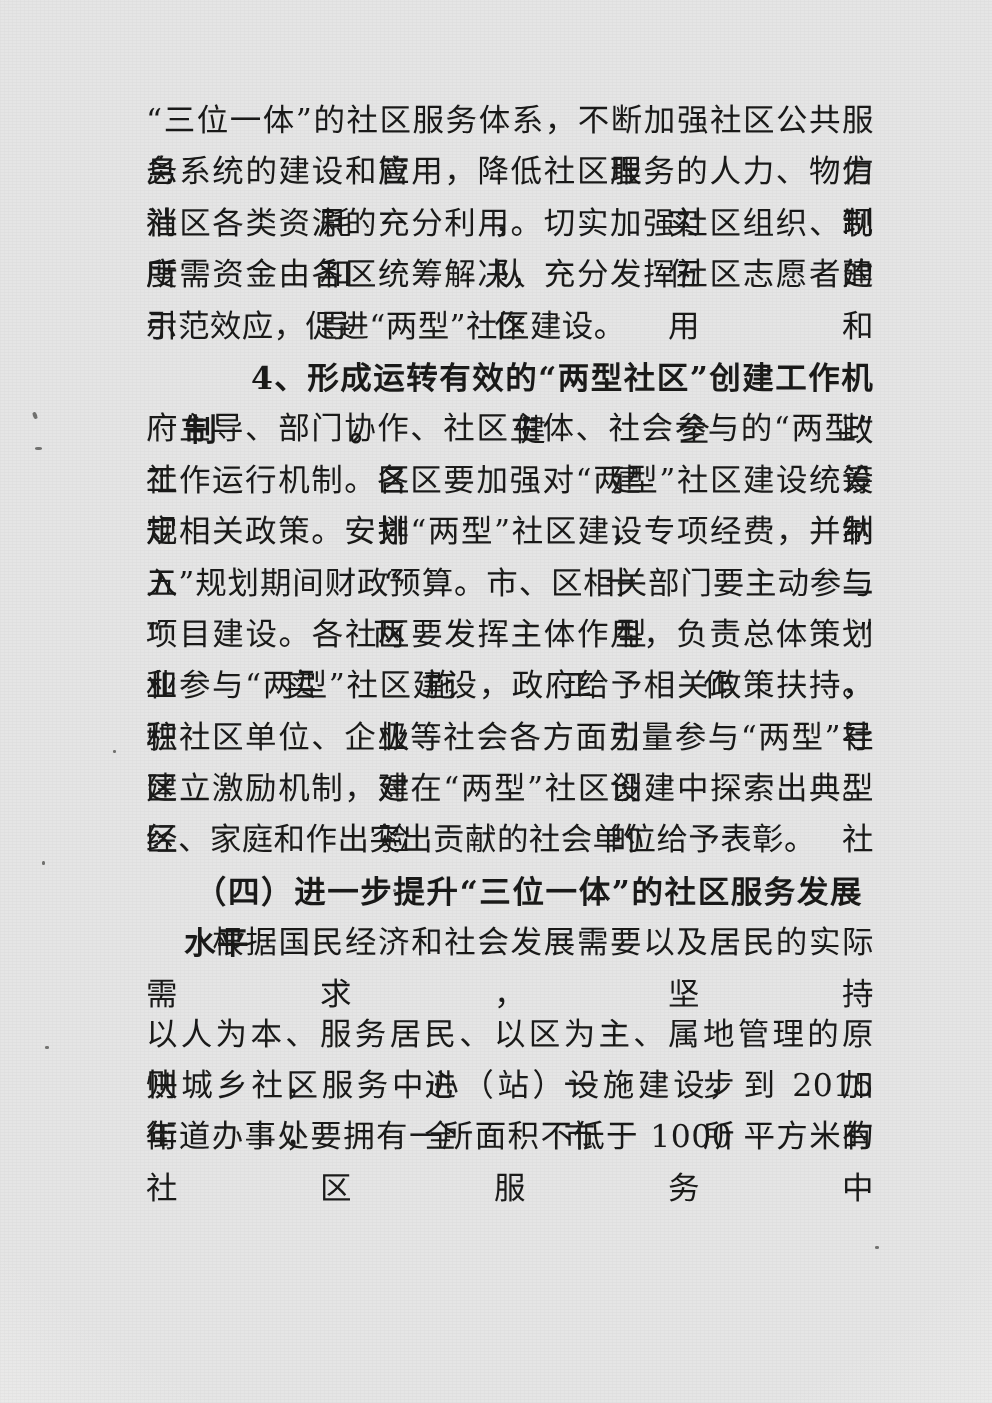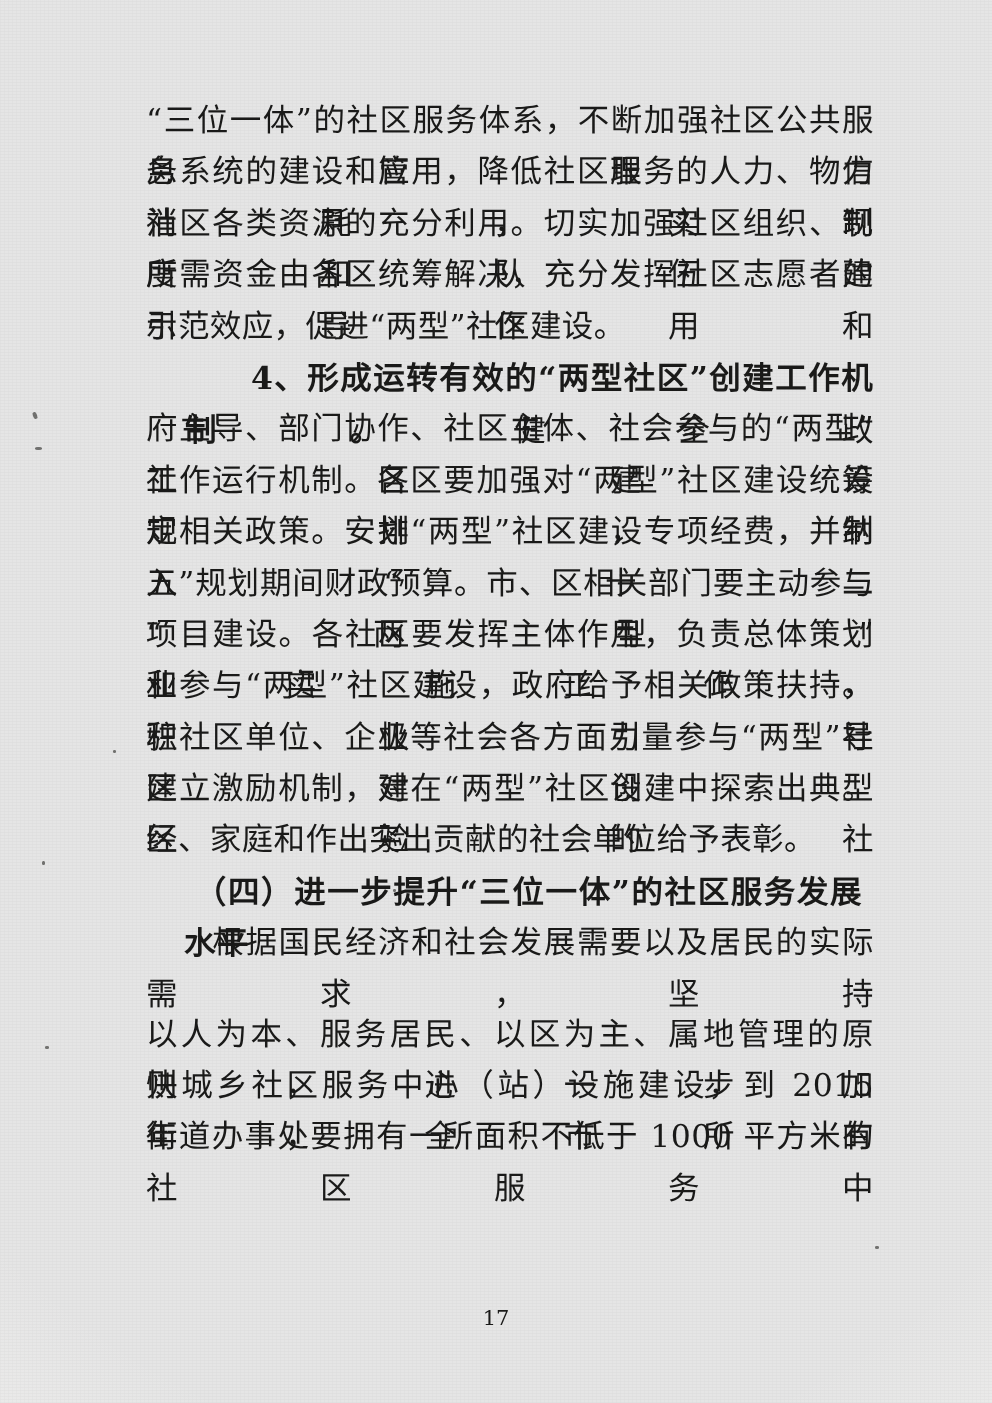--- a/index.html
+++ b/index.html
@@ -140,21 +140,20 @@
 
     <div class="line heading-line" style="color: rgb(26, 26, 25);">（四）进一步提升“三位一体”的社区服务发展水平</div>
 
     <div class="line justify" style="color: rgb(26, 26, 25);">　　根据国民经济和社会发展需要以及居民的实际需求，坚持</div>
     <div class="line justify" style="color: rgb(26, 26, 25); margin-top: 40px;">以人为本、服务居民、以区为主、属地管理的原则，进一步加</div>
     <div class="line justify" style="color: rgb(26, 26, 25);">快城乡社区服务中心（站）设施建设，到 2015 年，全市所有</div>
     <div class="line justify" style="color: rgb(26, 26, 25);">街道办事处要拥有一所面积不低于 1000 平方米的社区服务中</div>
 
   </div>
 
-  <div class="page-number" style="color: rgb(26, 26, 25);">17</div>
 
   <div id="speck-layer">
       <div class="speck" style="left: 33px; top: 412px; width: 4px; height: 7px; transform: rotate(-22deg);"></div>
       <div class="speck" style="left: 35px; top: 447px; width: 7px; height: 3px;"></div>
       <div class="speck" style="left: 113px; top: 750px; width: 3px; height: 3px;"></div>
       <div class="speck" style="left: 42px; top: 861px; width: 3px; height: 4px;"></div>
       <div class="speck" style="left: 45px; top: 1046px; width: 4px; height: 3px;"></div>
       <div class="speck" style="left: 393px; top: 889px; width: 3px; height: 3px;"></div>
       <div class="speck" style="left: 875px; top: 1246px; width: 4px; height: 3px;"></div>
     </div>

